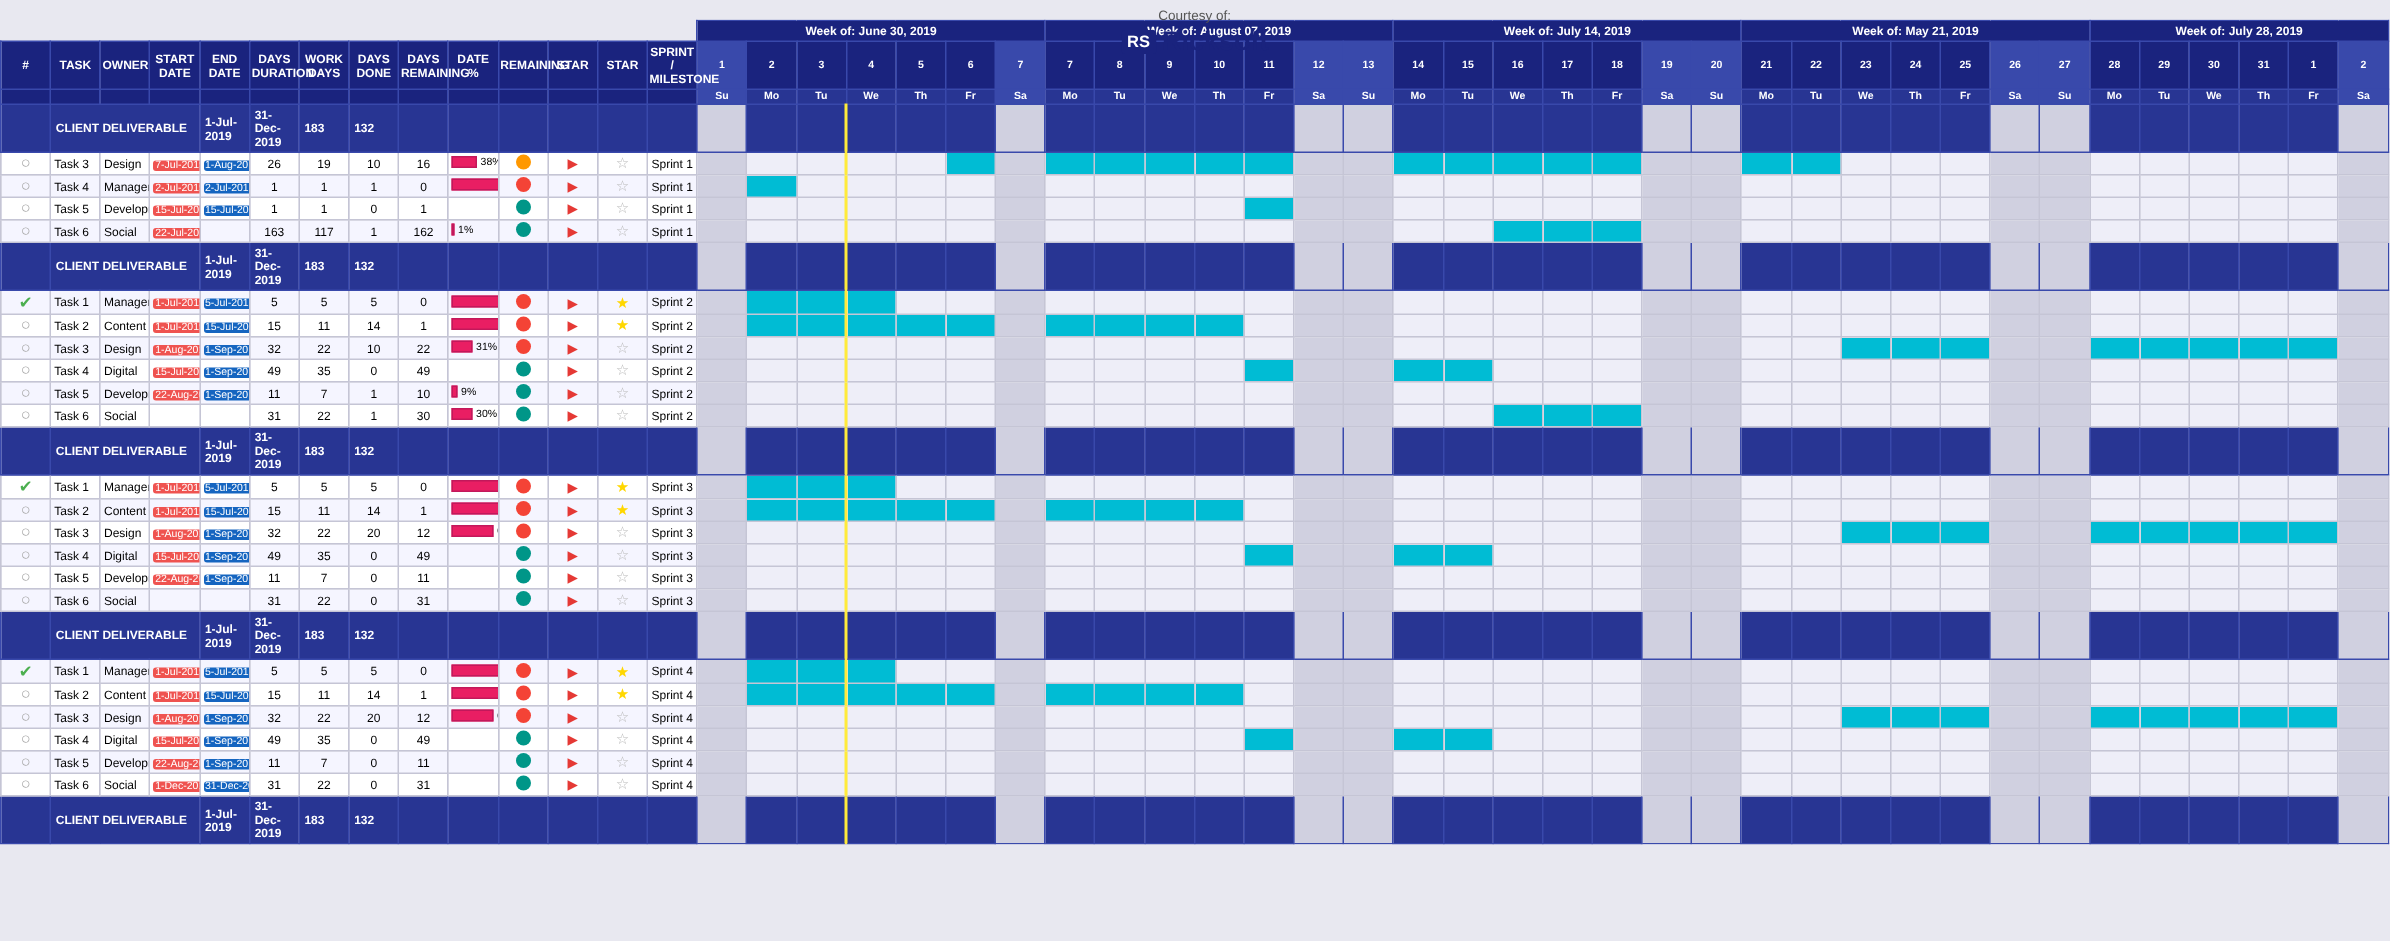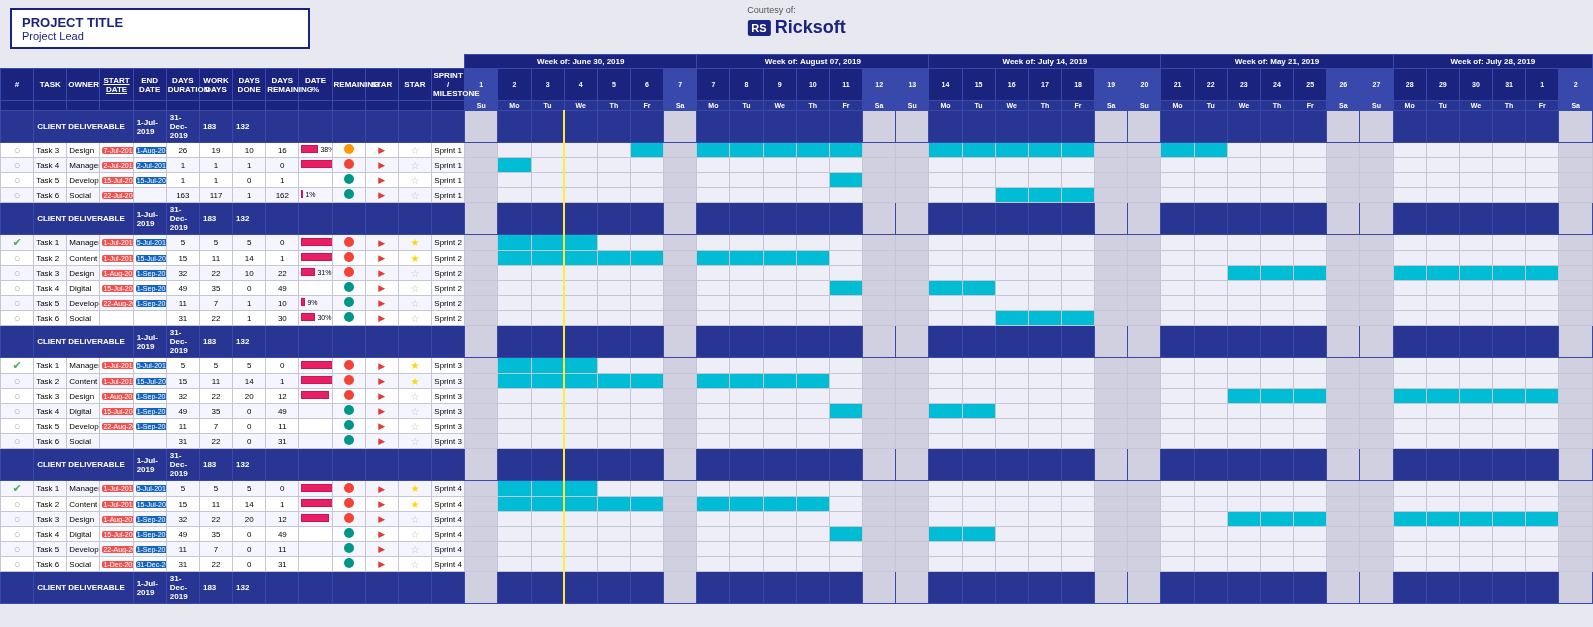--- a/index.html
+++ b/index.html
@@ -42,20 +42,21 @@
 
     .project-lead {
       font-size: 11px;
       color: #1a237e;
     }
 
     .courtesy-block {
       position: absolute;
       left: 50%;
       transform: translateX(-50%);
+      text-align: center;
       top: 5px;
     }
 
     .courtesy-text {
       font-size: 9px;
       color: #555;
       margin-bottom: 2px;
     }
 
     .ricksoft-logo {
@@ -212,24 +213,20 @@
     tr.task-row td.gantt-cell {
       background: #eeeef8;
     }
   </style>
 </head>
 <body>
 
 <div class="main-container">
 
   <div class="header-area">
-    <div class="project-info-box">
-      <div class="project-title">PROJECT TITLE</div>
-      <div class="project-lead">Project Lead</div>
-    </div>
     <div class="courtesy-block">
       <div class="courtesy-text">Courtesy of:</div>
       <div class="ricksoft-logo">
         <span class="rs-badge">RS</span>
         <span class="ricksoft-name">Ricksoft</span>
       </div>
     </div>
   </div>
 
 
@@ -241,21 +238,21 @@
             <th colspan="7" style="font-size: 8px;">Week of: June 30, 2019</th>
             <th colspan="7" style="font-size: 8px;">Week of: August 07, 2019</th>
             <th colspan="7" style="font-size: 8px;">Week of: July 14, 2019</th>
             <th colspan="7" style="font-size: 8px;">Week of: May 21, 2019</th>
             <th colspan="6" style="font-size: 8px;">Week of: July 28, 2019</th>
           </tr>
           <tr class="col-header-row">
             <th style="width: 18px;">#</th>
             <th style="width: 65px;">TASK</th>
             <th style="width: 68px;">OWNER</th>
-            <th style="width: 52px; text-decoration: underline;">START<br>DATE</th>
+            <th style="width: 52px;">START<br>DATE</th>
             <th style="width: 52px;">END DATE</th>
             <th style="width: 38px;">DAYS<br>DURATION</th>
             <th style="width: 35px;">WORK<br>DAYS</th>
             <th style="width: 35px;">DAYS<br>DONE</th>
             <th style="width: 40px;">DAYS<br>REMAINING</th>
             <th style="width: 60px;">DATE %</th>
             <th style="width: 45px;">REMAINING</th>
             <th style="width: 30px;">STAR</th>
             <th style="width: 30px;">STAR</th>
             <th style="width: 55px;">SPRINT /<br>MILESTONE</th>

